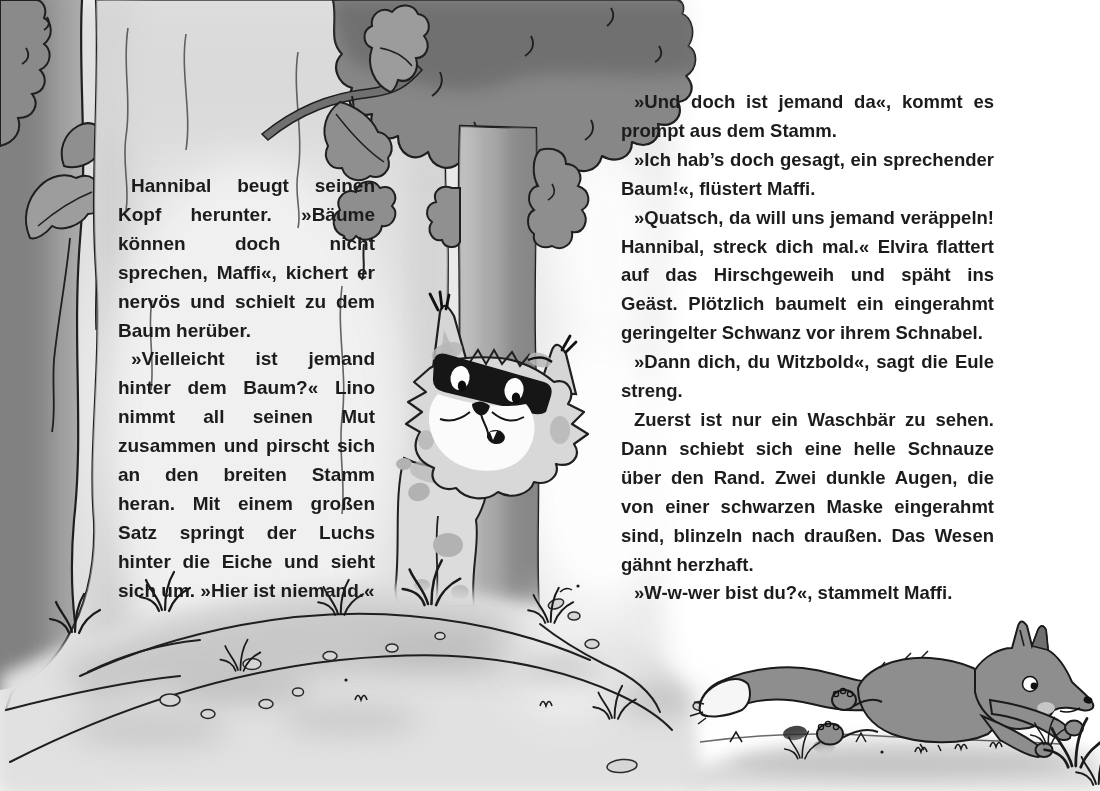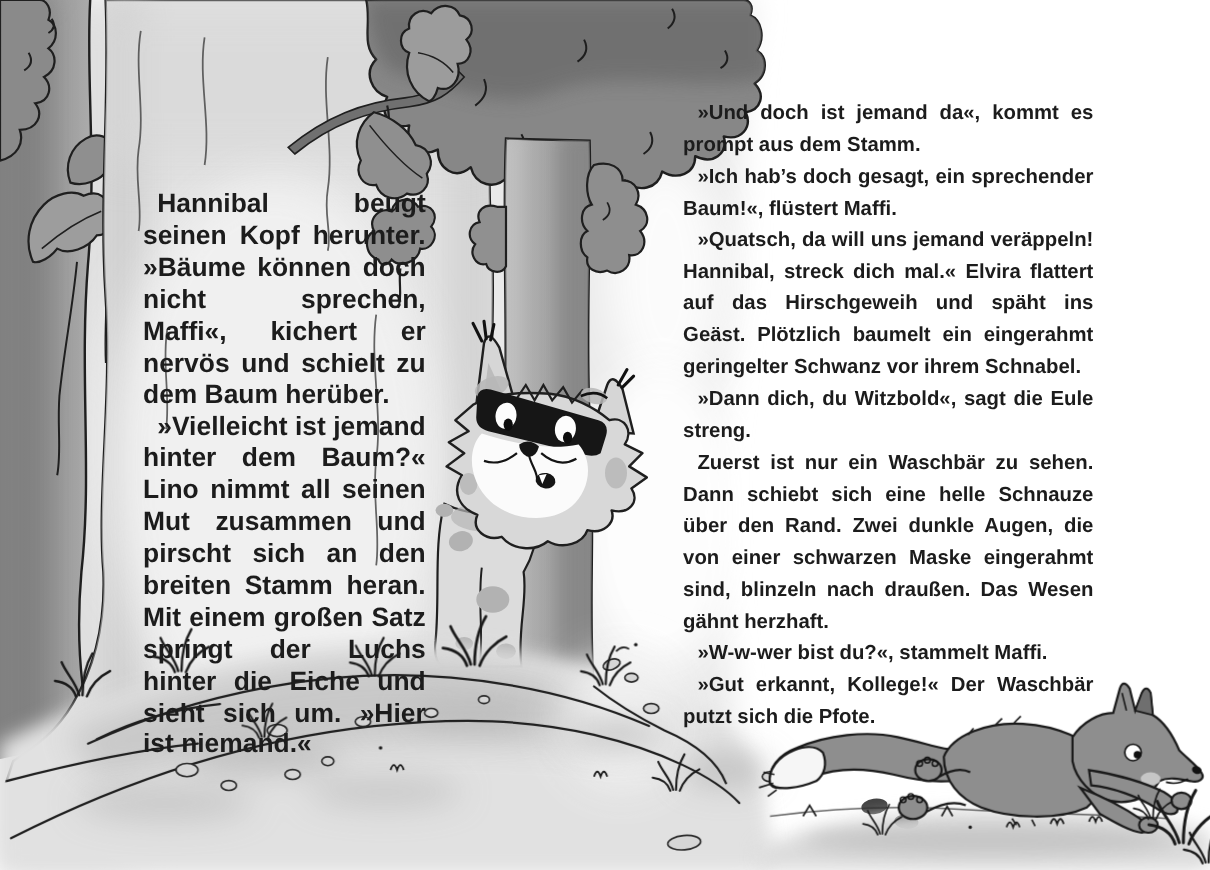--- a/index.html
+++ b/index.html
@@ -3,21 +3,21 @@
 <meta charset="utf-8">
 <style>
   html,body{margin:0;padding:0;background:#ffffff;}
   .page{
     position:relative;width:1100px;height:791px;overflow:hidden;background:#ffffff;
     font-family:"Liberation Sans","DejaVu Sans",sans-serif;
   }
   .illustration{position:absolute;left:0;top:0;width:1100px;height:791px;z-index:1;}
   .col{position:absolute;z-index:3;color:#1c1c1c;text-align:justify;font-weight:bold;}
   .col p{margin:0;text-indent:13px;hyphens:manual;}
-  .col-left{left:130px;top:172px;width:257px;font-size:24px;line-height:28.9px;}
+  .col-left{left:118px;top:172px;width:257px;font-size:19px;line-height:28.9px;}
   .col-right{left:621px;top:88px;width:373px;font-size:18.5px;line-height:28.9px;}
 </style>
 </head>
 <body>
 
 <div class="page">
 
   <svg class="illustration" viewBox="0 0 1100 791" width="1100" height="791" xmlns="http://www.w3.org/2000/svg">
     <defs>
       <filter id="fA" x="-60%" y="-60%" width="220%" height="220%">
@@ -309,16 +309,15 @@
     <p>»Vielleicht ist jemand hinter dem Baum?« Lino nimmt all sei­nen Mut zusammen und pirscht sich an den breiten Stamm heran. Mit einem großen Satz springt der Luchs hinter die Eiche und sieht sich um. »Hier ist niemand.«</p>
   </div>
 
   <div class="col col-right">
     <p>»Und doch ist jemand da«, kommt es prompt aus dem Stamm.</p>
     <p>»Ich hab’s doch gesagt, ein sprechender Baum!«, flüstert Maffi.</p>
     <p>»Quatsch, da will uns jemand veräppeln! Hannibal, streck dich mal.« Elvira flattert auf das Hirschgeweih und späht ins Geäst. Plötzlich baumelt ein eingerahmt geringelter Schwanz vor ihrem Schnabel.</p>
     <p>»Dann dich, du Witzbold«, sagt die Eule streng.</p>
     <p>Zuerst ist nur ein Waschbär zu sehen. Dann schiebt sich eine helle Schnauze über den Rand. Zwei dunkle Augen, die von einer schwarzen Maske eingerahmt sind, blinzeln nach draußen. Das Wesen gähnt herzhaft.</p>
     <p>»W-w-wer bist du?«, stammelt Maffi.</p>
-    <p>»Gut erkannt, Kollege!« Der Waschbär putzt sich die Pfote.</p>
   </div>
 
 </div>
 
 </body></html>

